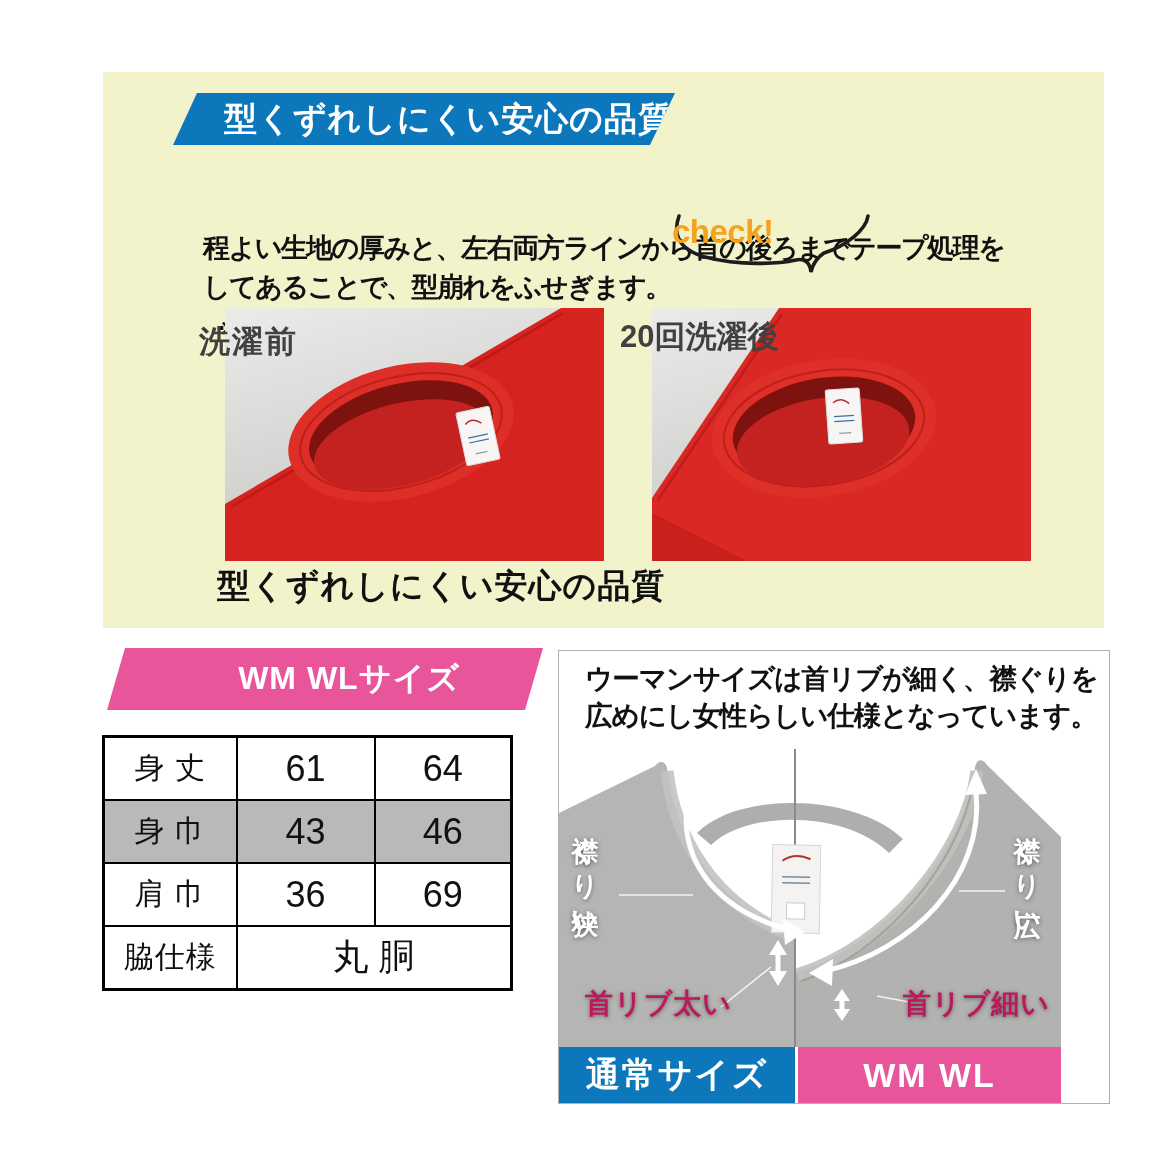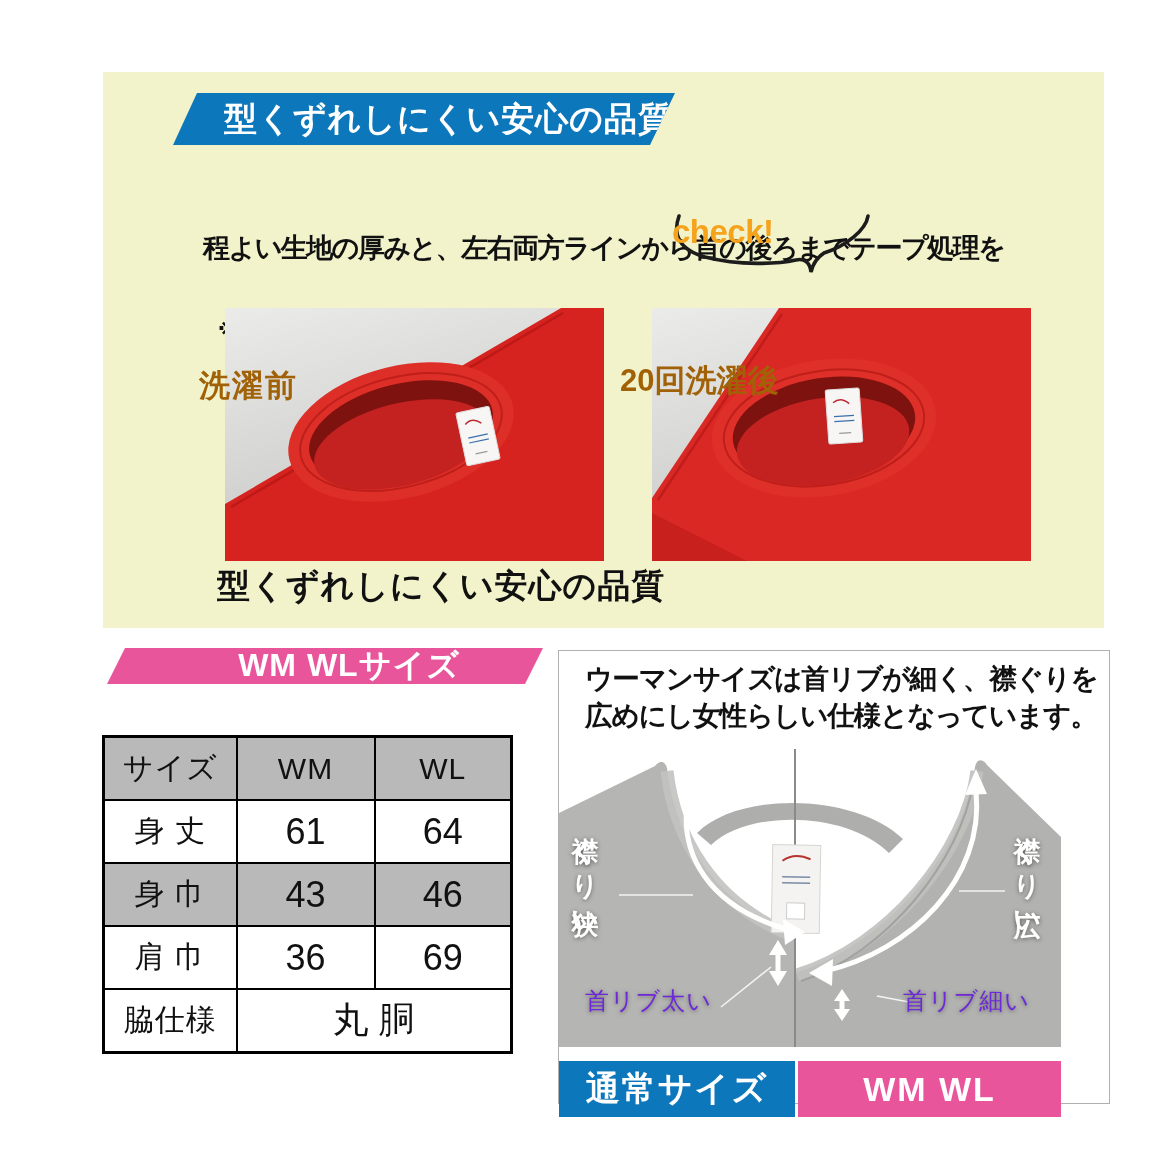--- a/index.html
+++ b/index.html
@@ -19,68 +19,69 @@
   .note-line{left:170px;top:243px;font-size:21.5px;font-weight:900;letter-spacing:-1px;}
   .check-wrap{left:672px;top:211px;width:200px;height:66px;}
   .check-text{position:absolute;left:0;top:2px;width:200px;text-align:left;
               font-size:33px;font-weight:900;color:#f5a21c;letter-spacing:-.5px;}
   .check-brace{position:absolute;left:0;top:0;}
 
   .photo{width:379px;height:253px;overflow:hidden;}
   .photo-before{left:177px;top:308px;}
   .photo-after{left:604px;top:308px;}
   .photo-label{position:absolute;left:22px;top:13px;font-size:31px;font-weight:900;
-               color:#a16207;letter-spacing:2px;margin-top:44px;}
+               color:#404040;letter-spacing:2px;}
   .photo-after .photo-label{left:16px;top:8px;letter-spacing:0;}
   .caption{left:169px;top:564px;font-size:33px;font-weight:900;letter-spacing:1px;}
 
   
-  .banner-pink{left:107px;top:648px;width:388px;height:36px;background:#e8559b;
+  .banner-pink{left:107px;top:648px;width:388px;height:62px;background:#e8559b;
                clip-path:polygon(18px 0,100% 0,calc(100% - 18px) 100%,0 100%);
                font-size:32px;letter-spacing:1px;}
   table.size-table{left:102px;top:735px;position:absolute;border-collapse:collapse;
                    border:3px solid #000;table-layout:fixed;width:408px;}
   .size-table td,.size-table th{border:2.5px solid #000;text-align:center;vertical-align:middle;
                    height:61px;padding:0;font-weight:500;background:#fff;}
   .size-table .gray{background:#b9b9b9;}
   .size-table .lbl{font-size:30px;letter-spacing:1px;}
   .size-table .num{font-size:36px;}
 
   
   .compare-panel{left:558px;top:650px;width:502px;height:452px;background:#fff;
                  border:1px solid #b0b0b0;}
   .compare-intro{position:absolute;left:26px;top:9px;font-size:27.5px;font-weight:900;
                  letter-spacing:-1px;line-height:37px;white-space:nowrap;}
   .compare-photo{position:absolute;left:0;top:98px;width:502px;height:298px;overflow:hidden;}
   .v-label{position:absolute;writing-mode:vertical-rl;color:#fff;font-weight:800;font-size:27px;
            letter-spacing:4px;text-shadow:0 1px 4px rgba(40,40,40,.55);}
-  .h-label{position:absolute;color:#6d28d9;font-weight:400;font-size:24px;letter-spacing:1px;
+  .h-label{position:absolute;color:#be185d;font-weight:700;font-size:28px;letter-spacing:1px;
            text-shadow:0 1px 4px rgba(40,40,40,.55);}
   .vl-left{left:8px;top:66px;}
   .vl-right{left:450px;top:66px;}
   .hl-left{left:26px;top:236px;}
   .hl-right{left:344px;top:236px;text-align:right;}
-  .compare-banners{position:absolute;left:0;top:396px;width:502px;height:56px;margin-top:14px;}
+  .compare-banners{position:absolute;left:0;top:396px;width:502px;height:56px;}
   .cmp-banner{position:absolute;top:0;height:56px;display:flex;align-items:center;
               justify-content:center;color:#fff;font-weight:900;font-size:34px;letter-spacing:2px;}
   .cmp-blue{left:0;width:236px;background:#0d77bb;}
   .cmp-pink{left:239px;width:263px;background:#e8559b;}
 </style>
 </head>
 <body>
 
 <div class="page">
 
   <section class="abs yellow-box">
 
     <div class="abs banner banner-blue" style="left:70px;top:21px;">
       <span>型くずれしにくい安心の品質</span>
     </div>
 
     <p class="abs body-line l1" style="margin:0;left:52px;">程よい生地の厚みと、左右両方ラインから首の後ろまでテープ処理を</p>
+    <p class="abs body-line l2" style="margin:0;left:52px;">してあることで、型崩れをふせぎます。</p>
     <p class="abs note-line" style="margin:0;left:67px;">※使用状況により個体差がございます。</p>
 
     <div class="abs check-wrap" style="left:569px;top:139px;">
       <svg class="check-brace" width="200" height="66" viewBox="0 0 200 66">
         <path d="M7,5 C1,22 5,38 33,46 C68,55 106,53 124,49 C133,47 138,52 139,61 C141,52 146,46 152,42 C174,35 194,19 196,5" fill="none" stroke="#1c1c1c" stroke-width="3.6" stroke-linecap="round"></path>
       </svg>
       <span class="check-text">check!</span>
     </div>
 
     <figure class="abs photo photo-before" style="left:74px;top:236px;margin:0;">
@@ -141,25 +142,20 @@
     <span>WM WLサイズ</span>
   </div>
 
   <table class="size-table">
     <colgroup>
         <col style="width:133px">
         <col style="width:138px">
         <col style="width:137px">
       </colgroup>
     <tbody>
-        <tr>
-      <th class="gray lbl">サイズ</th>
-      <th class="gray lbl">WM</th>
-      <th class="gray lbl">WL</th>
-    </tr>
     <tr>
       <td class="lbl">身 丈</td>
       <td class="num">61</td>
       <td class="num">64</td>
     </tr>
     <tr>
       <td class="gray lbl">身 巾</td>
       <td class="gray num">43</td>
       <td class="gray num">46</td>
     </tr>

